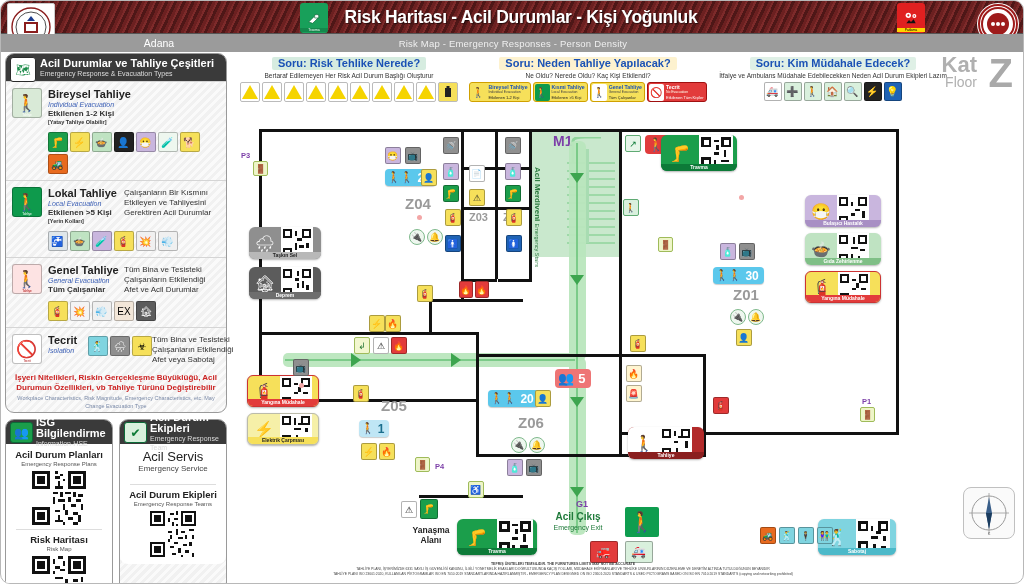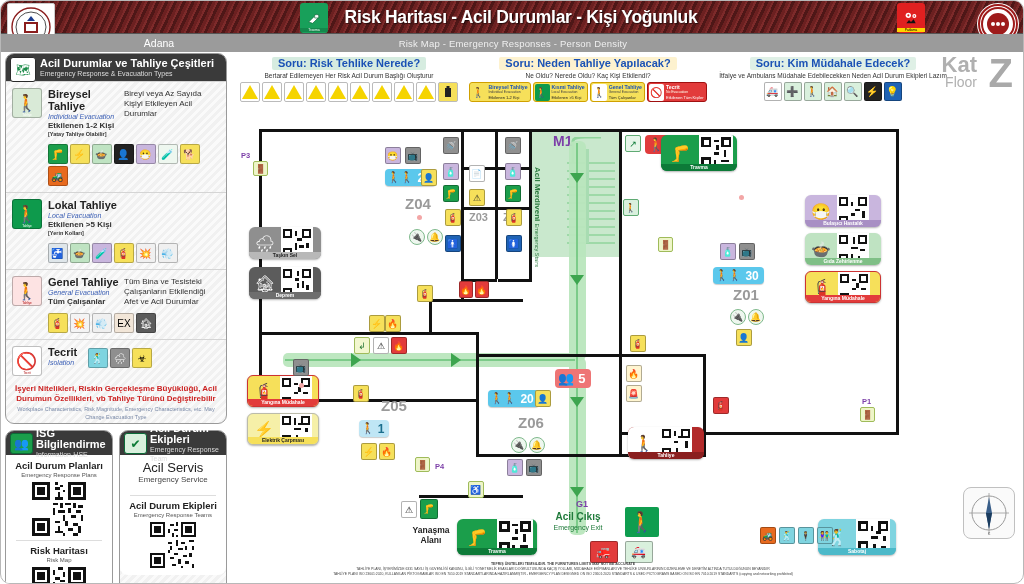--- a/index.html
+++ b/index.html
@@ -430,41 +430,41 @@
       </div>
 
       <div class="evac-row">
         <div class="evac-ico ic-green">🚶<div class="cap">Tahliye</div></div>
         <div class="evac-txt">
           <div class="evac-t">Bireysel Tahliye</div>
           <div class="evac-t2">Individual Evacuation</div>
           <div class="evac-t3">Etkilenen 1-2 Kişi</div>
           <div class="evac-t4">[Yatay Tahliye Olabilir]</div>
         </div>
-        <div class="evac-desc">Bireyi veya Az Sayıda Kişiyi Etkileyen Acil Durumlar</div>
       </div>
       <div class="evac-chips">
         <div class="chip" style="background:#1b9e4b;color:#fff">🦵</div>
         <div class="chip" style="background:#f6e05a">⚡</div>
         <div class="chip" style="background:#bfe3c2">🍲</div>
         <div class="chip" style="background:#222;color:#fff">👤</div>
         <div class="chip" style="background:#c9b6de">😷</div>
         <div class="chip" style="background:#eef7ef">🧪</div>
         <div class="chip" style="background:#f6e05a">🐕</div>
         <div class="chip" style="background:#e86a1e;color:#fff">🚜</div>
       </div>
 
       <div class="evac-row">
         <div class="evac-ico ic-green2">🚶<div class="cap">Tahliye</div></div>
         <div class="evac-txt">
           <div class="evac-t">Lokal Tahliye</div>
           <div class="evac-t2">Local Evacuation</div>
           <div class="evac-t3">Etkilenen &gt;5 Kişi</div>
           <div class="evac-t4">[Yerin Kolları]</div>
         </div>
+        <div class="evac-desc">Çalışanların Bir Kısmını Etkileyen ve Tahliyesini Gerektiren Acil Durumlar</div>
       </div>
       <div class="evac-chips">
         <div class="chip" style="background:#dfe6ea">🚰</div>
         <div class="chip" style="background:#bfe3c2">🍲</div>
         <div class="chip" style="background:#c9b6de">🧪</div>
         <div class="chip" style="background:#f6e05a">🧯</div>
         <div class="chip" style="background:#f0f0f0">💥</div>
         <div class="chip" style="background:#f0f0f0">💨</div>
       </div>
 
@@ -489,20 +489,21 @@
         <div class="evac-ico ic-red2">🚫<div class="cap" style="color:#a00">Tecrit</div></div>
         <div class="evac-txt" style="flex:0 0 46px">
           <div class="evac-t">Tecrit</div>
           <div class="evac-t2">Isolation</div>
         </div>
         <div style="display:flex;gap:2px;align-items:flex-start;padding-top:2px;">
           <div class="chip" style="background:#7fd4e0">🕺</div>
           <div class="chip" style="background:#8f8f8f;color:#fff">🌧</div>
           <div class="chip" style="background:#f6e05a">☣</div>
         </div>
+        <div class="evac-desc" style="flex:0 0 88px">Tüm Bina ve Tesisteki Çalışanların Etkilendiği Afet veya Sabotaj</div>
       </div>
 
       <div class="note-red">
         <div class="nr1">İşyeri Nitelikleri, Riskin Gerçekleşme Büyüklüğü, Acil Durumun Özellikleri, vb Tahliye Türünü Değiştirebilir</div>
         <div class="nr2">Workplace Characteristics, Risk Magnitude, Emergency Characteristics, etc. May Change Evacuation Type</div>
       </div>
     </div>
 
     <div class="qr-cards">
       <div class="qr-card panel">

